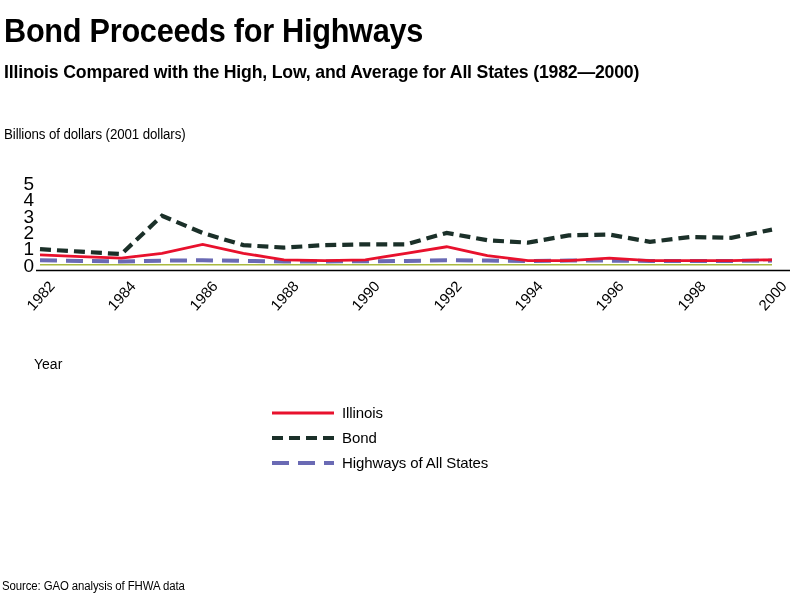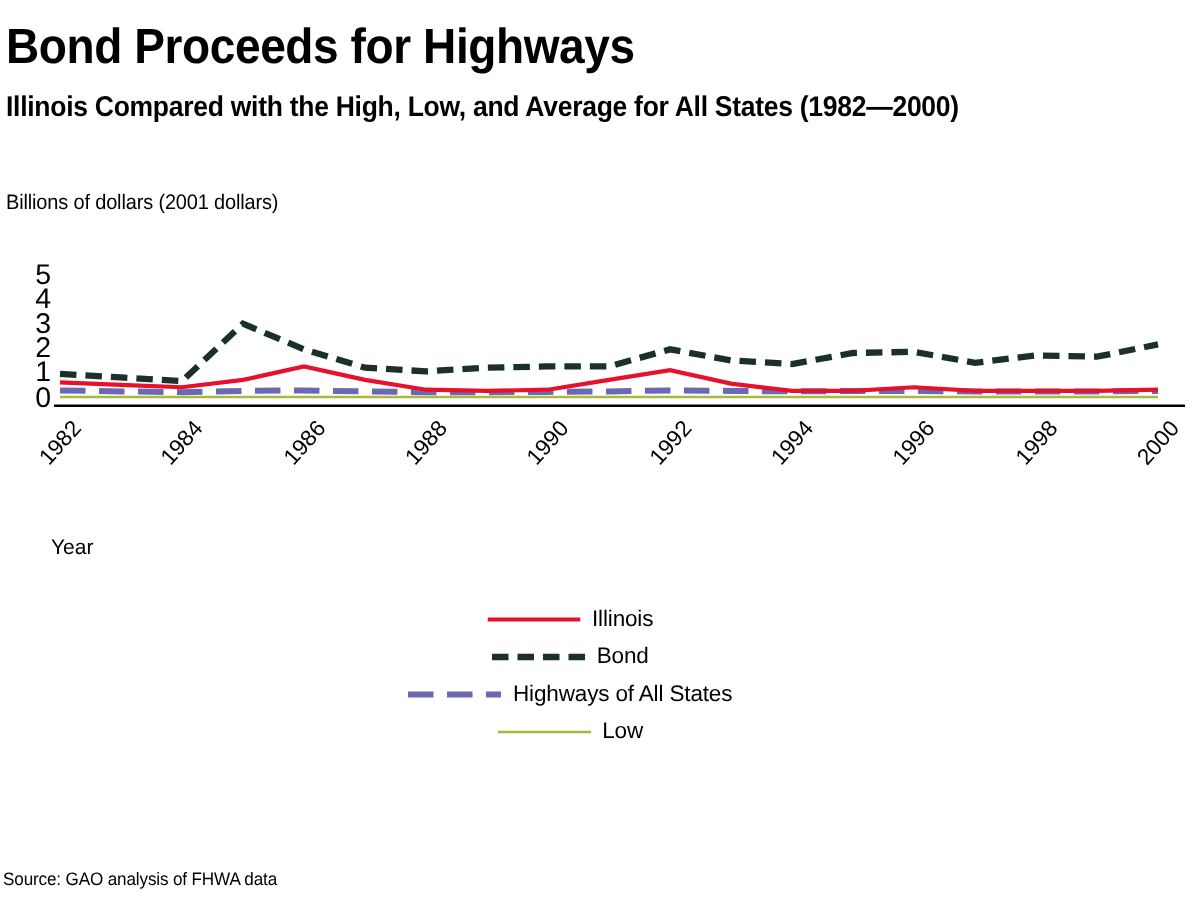--- a/index.html
+++ b/index.html
@@ -49,21 +49,21 @@
     position:absolute;font-size:15px;line-height:1;
     white-space:nowrap;
     transform:rotate(-48deg);
     transform-origin:right top;
     text-align:right;
   }
 
   
   #legend{position:absolute;left:272px;top:400px;}
   .legend-row{
-    position:relative;height:25px;display:flex;align-items:center;justify-content:center;
+    position:relative;height:25px;display:flex;align-items:center;
   }
   .legend-swatch{
     width:62px;height:14px;position:relative;flex:0 0 62px;margin-right:8px;
   }
   .legend-swatch svg{display:block;}
   .legend-label{
     font-size:15px;white-space:nowrap;letter-spacing:-0.1px;
   }
 </style>
 </head>
@@ -125,25 +125,17 @@
         <span class="legend-label">Bond</span>
       </div>
       <div class="legend-row">
         <span class="legend-swatch">
           <svg width="62" height="14">
             <line x1="0" y1="7" x2="62" y2="7" stroke="#6a6ab4" stroke-width="4" stroke-dasharray="17,9"></line>
           </svg>
         </span>
         <span class="legend-label">Highways of All States</span>
       </div>
-      <div class="legend-row">
-        <span class="legend-swatch">
-          <svg width="62" height="14">
-            <line x1="0" y1="7" x2="62" y2="7" stroke="#a9b93f" stroke-width="1.6"></line>
-          </svg>
-        </span>
-        <span class="legend-label">Low</span>
-      </div>
     </div>
 
   <div class="source">Source: GAO analysis of FHWA data</div>
 
 </div>
 
 </body></html>

